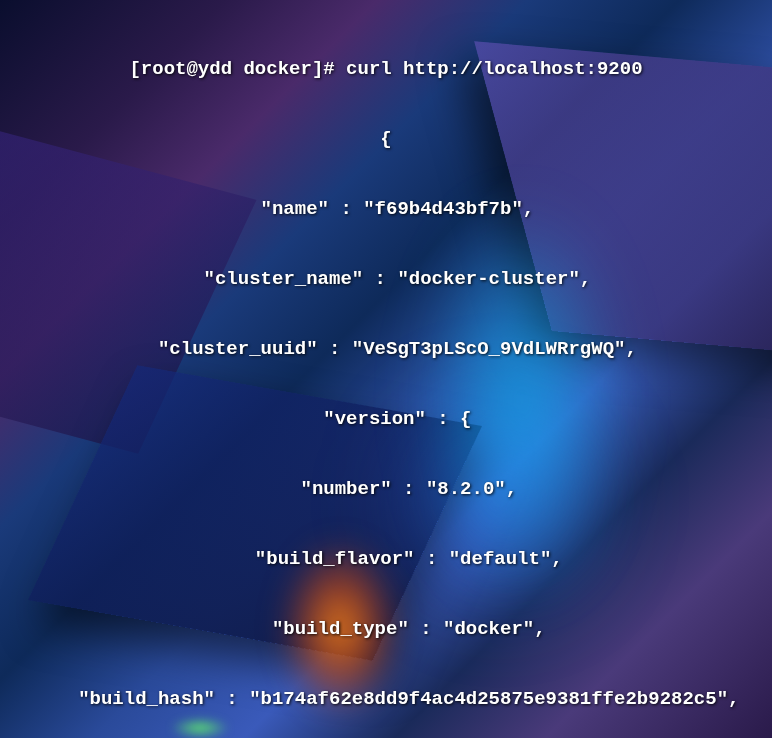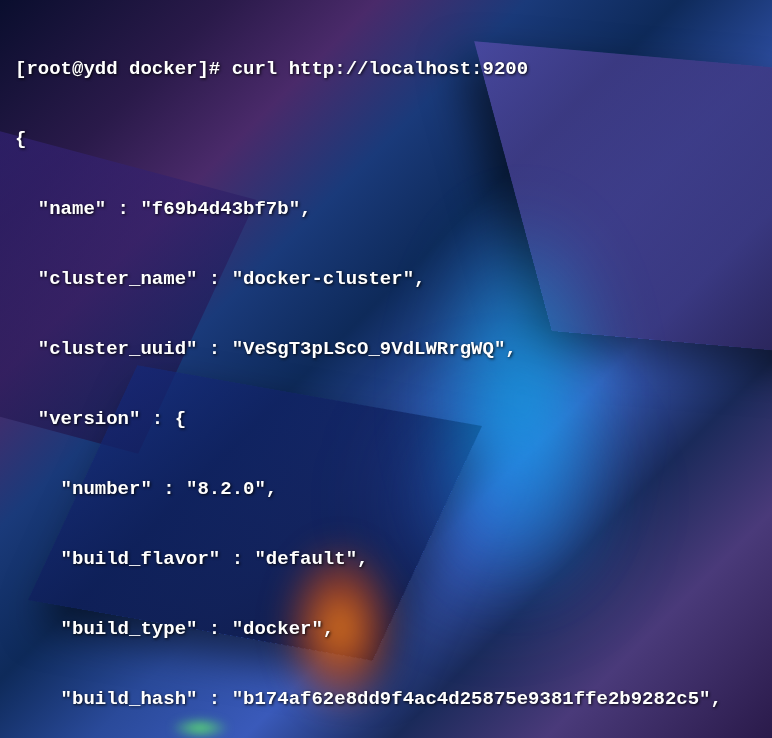--- a/index.html
+++ b/index.html
@@ -118,20 +118,21 @@
       position: relative;
       z-index: 10;
       padding: 20px 15px;
       line-height: 1.6;
       white-space: pre;
       font-family: 'Courier New', monospace;
     }
     
     .ln {
       line-height: 2.08;
+      text-align: center;
     }
   </style>
 </head>
 <body>
 
 <div class="bg-overlay">
   <div class="cube cube3"></div>
   <div class="cube cube1"></div>
   <div class="cube cube2"></div>
   <div class="glow-blue"></div>

